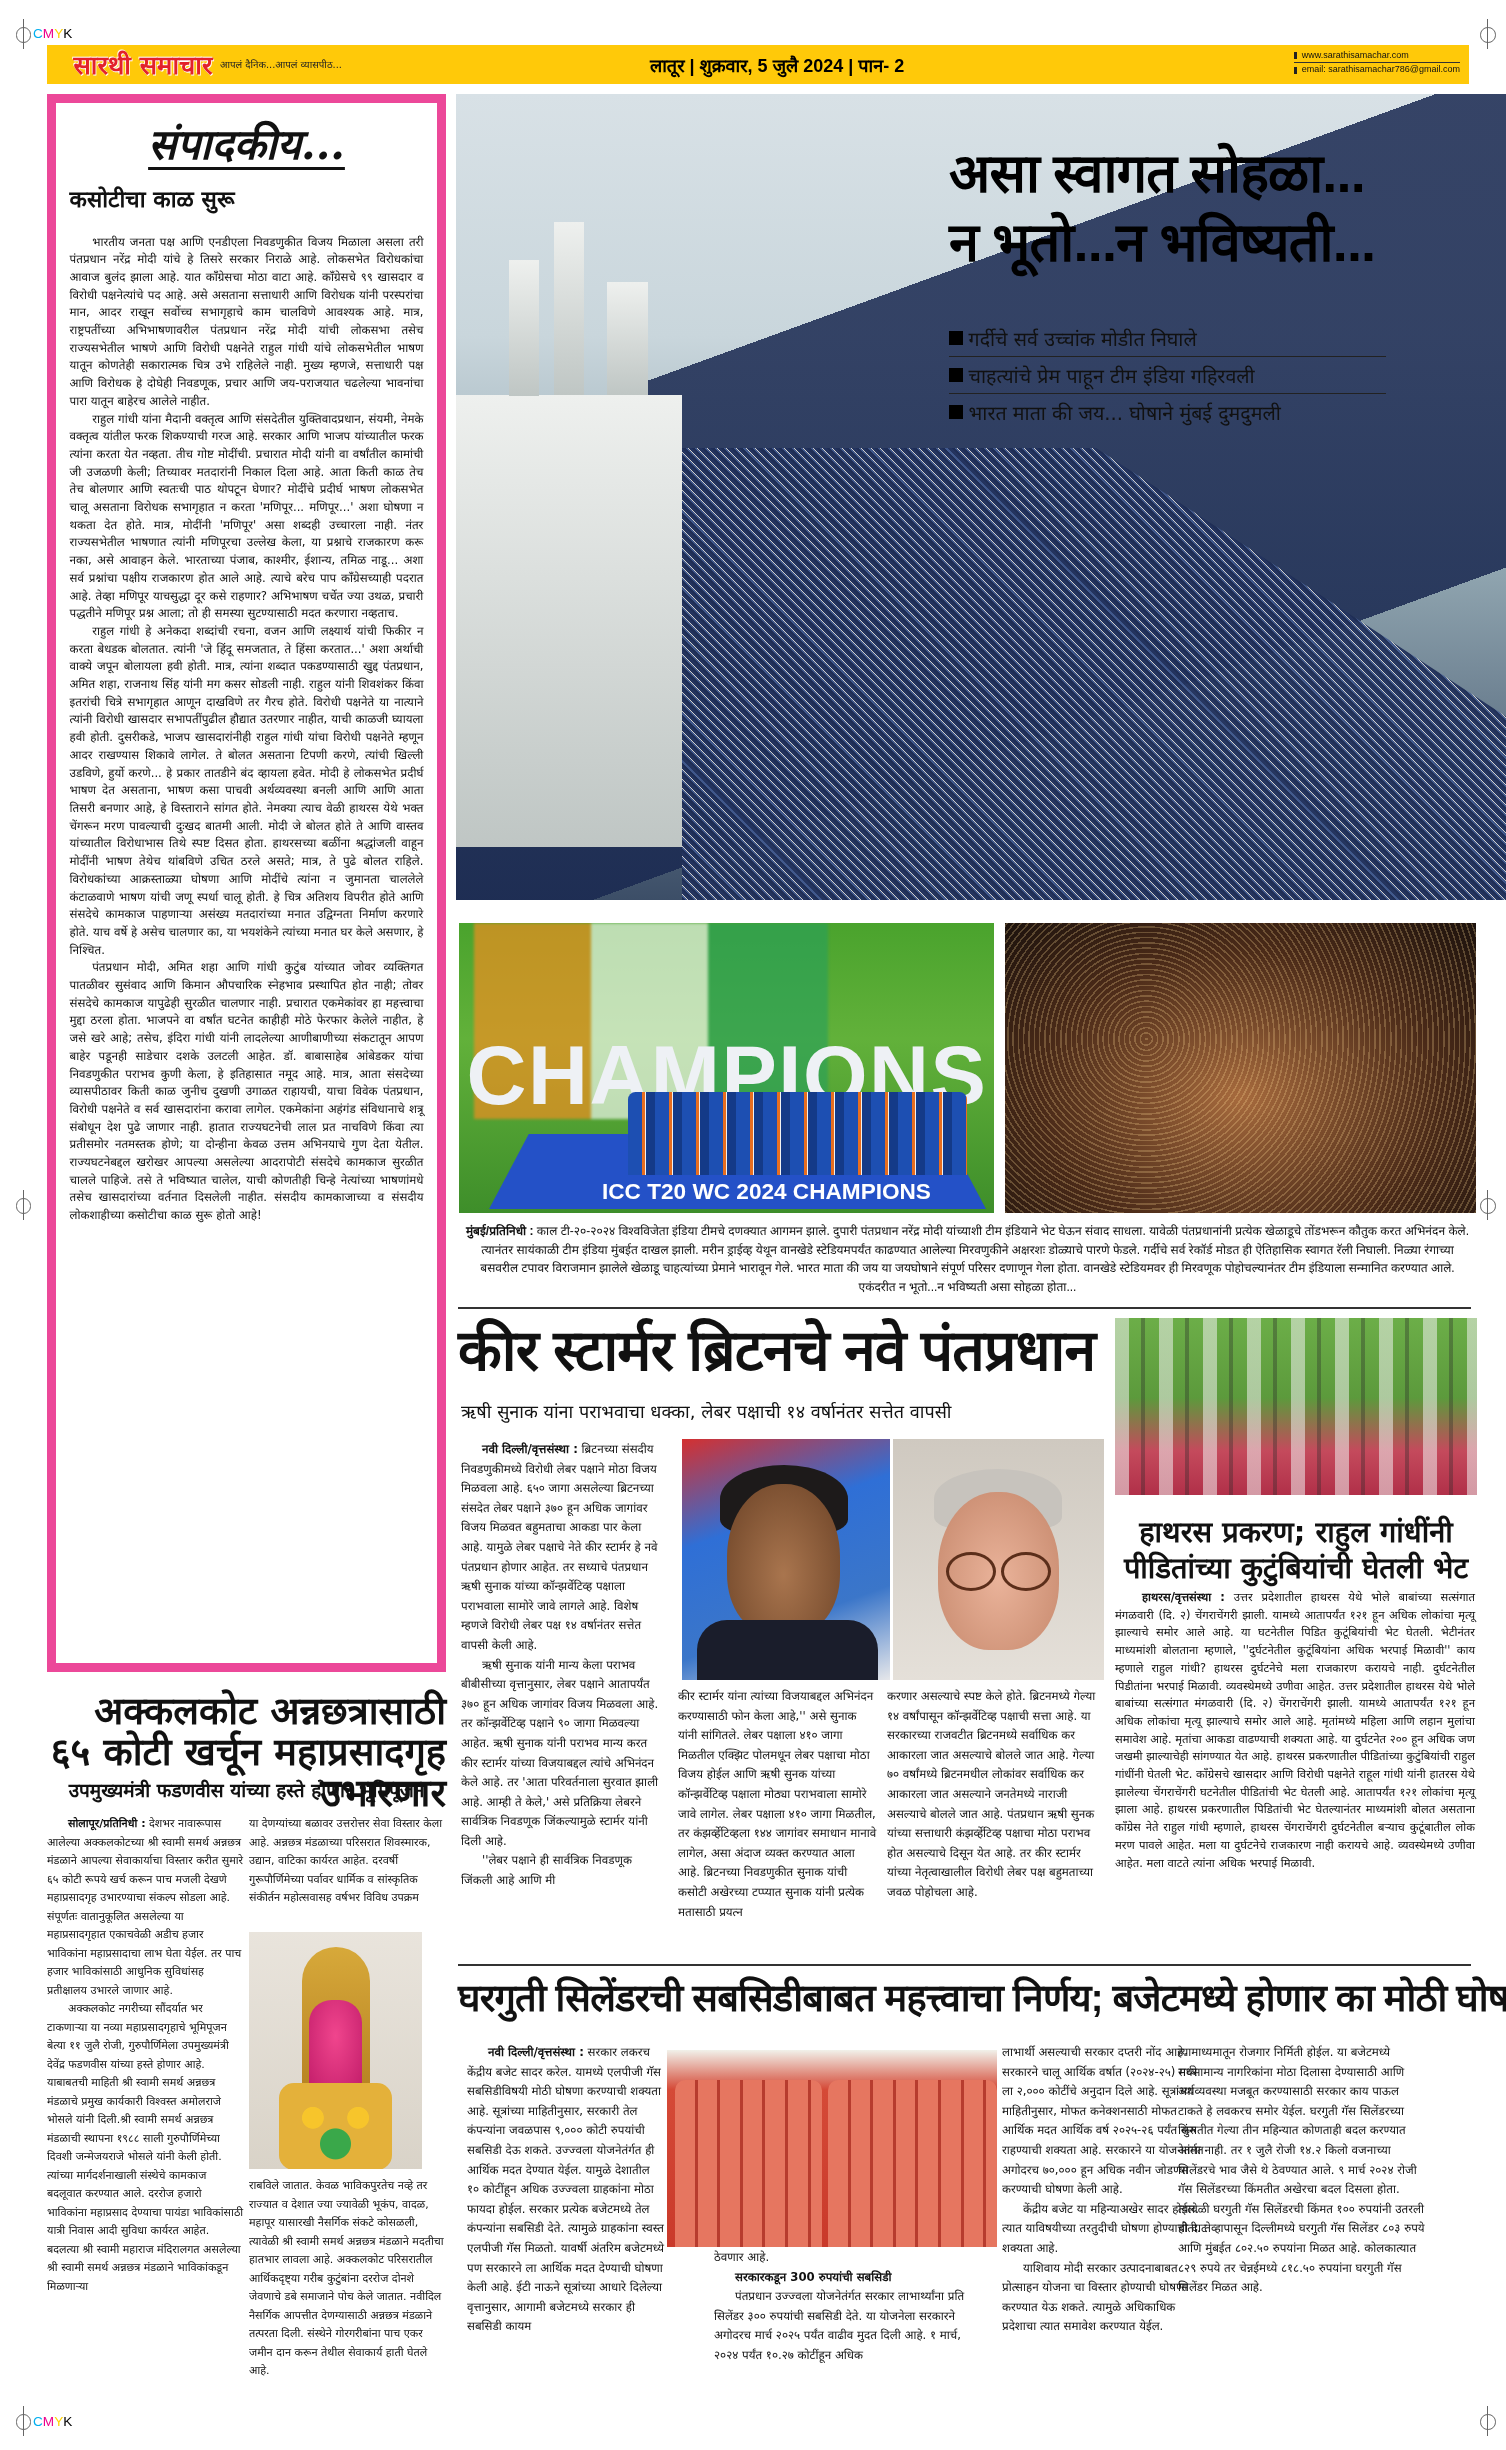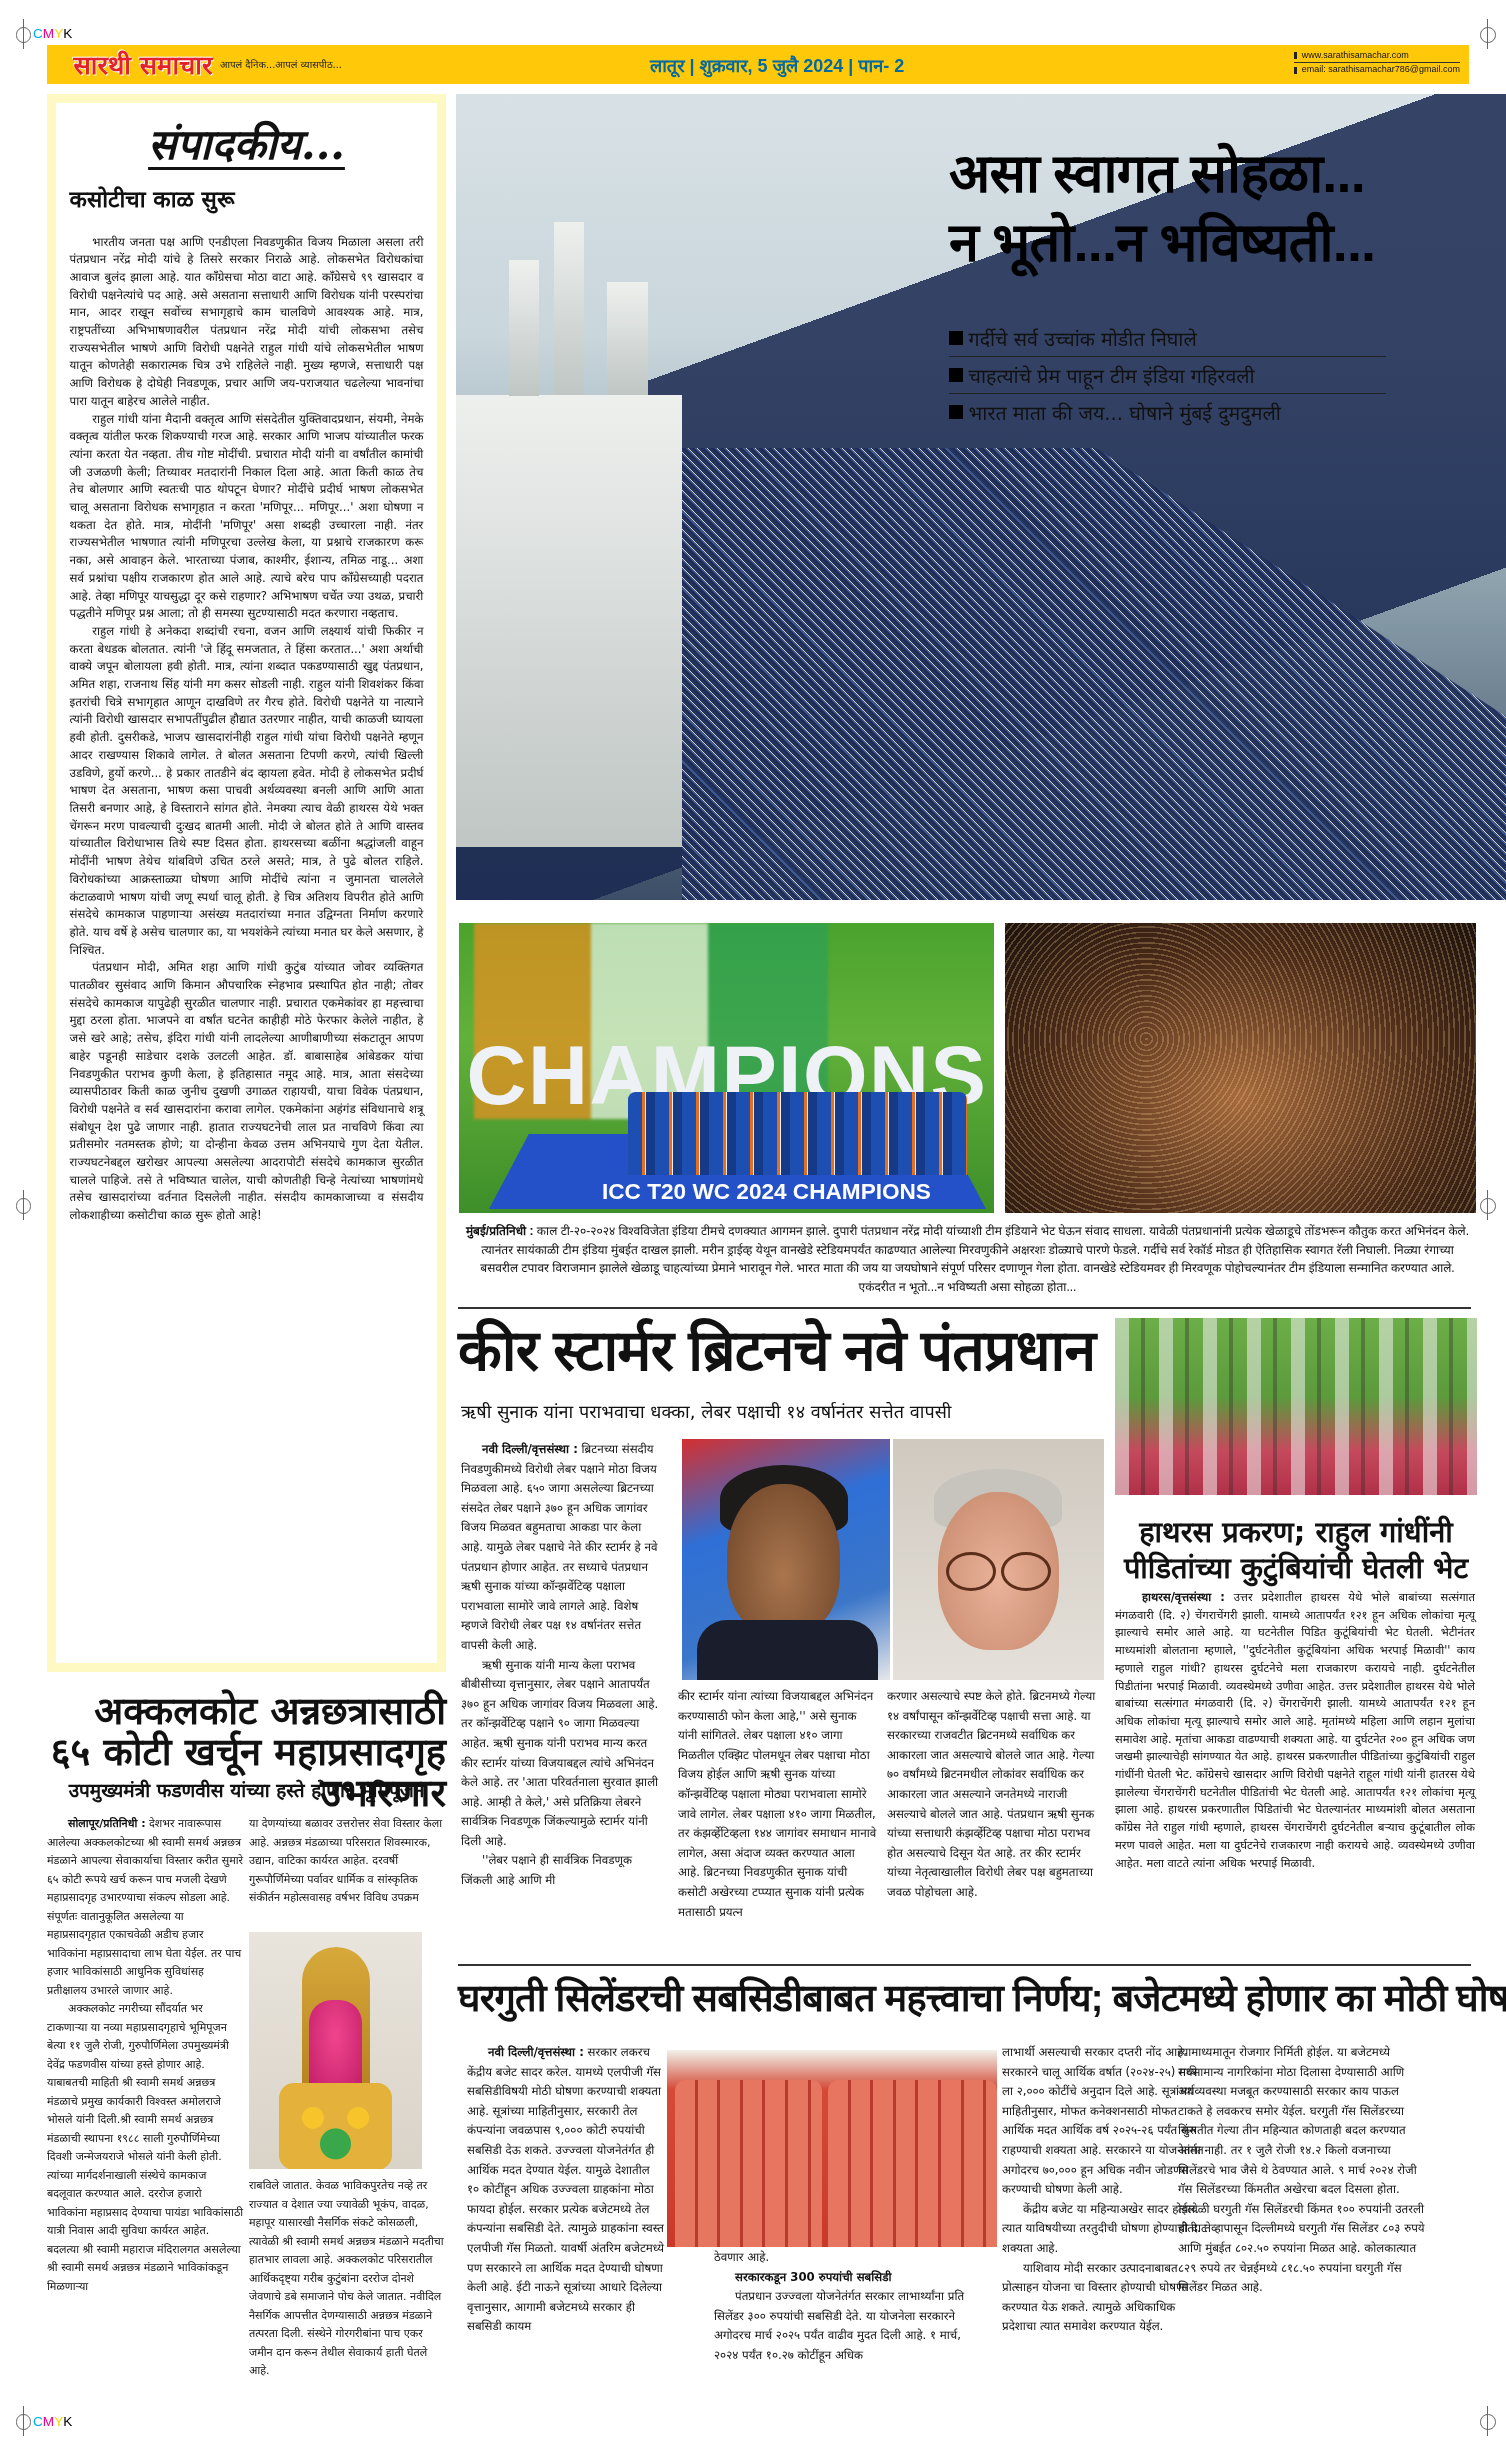--- a/index.html
+++ b/index.html
@@ -8,28 +8,28 @@
   .regmark { position: absolute; width: 19.6px; height: 30px; }
   .regmark::before { content: ""; position: absolute; left: 9px; top: 0; width: 0.8px; height: 30px; background: #666; }
   .regmark::after { content: ""; position: absolute; left: 2.3px; top: 8.3px; width: 13.6px; height: 13.6px; border: 0.8px solid #666; border-radius: 50%; }
   .cmyk { position: absolute; font-family: "Liberation Sans", sans-serif; font-size: 13.6px; letter-spacing: 0; }
   .cmyk .c { color: #00aeef; } .cmyk .m { color: #ec008c; } .cmyk .y { color: #ffd200; } .cmyk .k { color: #000; }
 
   
   .masthead { left: 47px; top: 45px; width: 1422px; height: 39px; background: #ffc909; display: flex; align-items: center; padding-left: 16px; }
   .brand { font-family: "DejaVu Sans", sans-serif; font-weight: bold; font-size: 25.6px; color: #e3222a; margin-left: 10.5px; text-shadow: 0.8px 0.8px 0 #fff, -0.8px -0.8px 0 #fff; }
   .tagline { font-size: 9.8px; margin-left: 7.5px; color: #222; }
-  .dateline { position: absolute; left: 603px; font-size: 18px; font-weight: bold; font-family: "Liberation Sans", sans-serif; color: #0369a1; }
+  .dateline { position: absolute; left: 603px; font-size: 18px; font-weight: bold; font-family: "Liberation Sans", sans-serif; color: #000000; }
   .contacts { position: absolute; right: 9px; top: 3px; font-size: 9px; font-family: "Liberation Sans", sans-serif; }
   .contacts div { border-bottom: 1.5px solid #333; padding: 1.5px 0 2.3px 7.5px; position: relative; }
   .contacts div:last-child { border-bottom: none; }
   .contacts div::before { content: ""; position: absolute; left: 0; top: 3.8px; width: 3px; height: 7.5px; background: #222; }
 
   
-  .edit-box { left: 47px; top: 94px; width: 399px; height: 1578px; background: #fef9c3; padding: 9px; }
+  .edit-box { left: 47px; top: 94px; width: 399px; height: 1578px; background: #ec4899; padding: 9px; }
   .edit-inner { background: #fff; width: 100%; height: 100%; padding: 10.5px 13.6px; overflow: hidden; }
   .edit-title { font-family: "DejaVu Serif", serif; font-style: italic; font-weight: bold; font-size: 42px; text-align: center; text-decoration: underline; text-decoration-thickness: 3px; text-underline-offset: 7.5px; }
   .edit-head { font-size: 22.6px; font-weight: bold; margin: 12px 0 20px; }
   .edit-body { font-size: 11.7px; line-height: 17.7px; text-align: justify; font-weight: 500; }
   .edit-body p { text-indent: 22.6px; }
 
   
   .hero { left: 456px; top: 94px; width: 1051px; height: 806px; overflow: hidden;
     background:
       radial-gradient(ellipse 166px 90px at 482px 693px, rgba(20,40,20,.55), transparent 70%),

